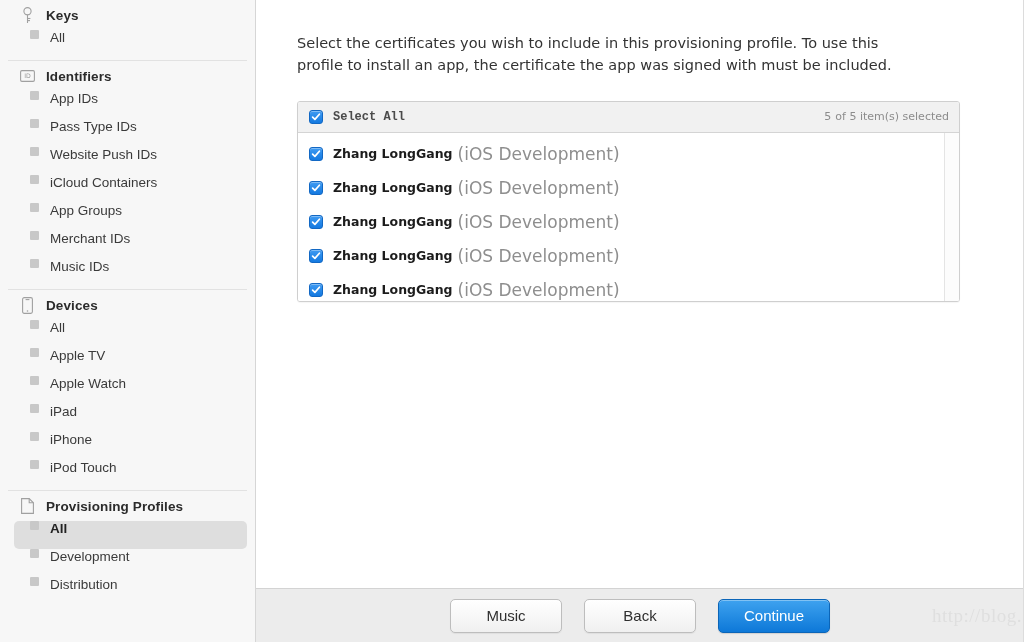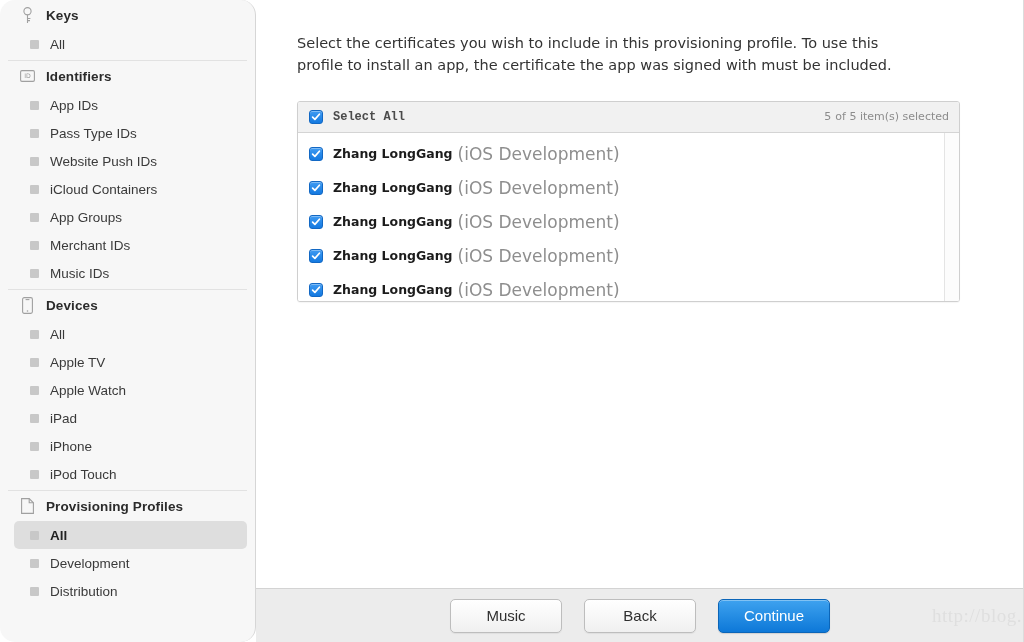--- a/index.html
+++ b/index.html
@@ -19,21 +19,20 @@
   
   .sidebar {
     width: 256px;
     height: 642px;
     background: #f7f7f7;
     border-right: 1px solid #d6d6d6;
     padding: 0 8px;
     overflow: hidden;
     position: relative;
     flex: 0 0 256px;
-    border-radius: 15px;
   }
   .nav-group { padding-bottom: 2px; }
   .nav-group + .nav-group { border-top: 1px solid #e2e2e2; }
 
   .group-head {
     display: flex;
     align-items: center;
     height: 30px;
     padding-left: 12px;
     gap: 11px;
@@ -46,21 +45,20 @@
   }
   .group-head .title {
     font-size: 13.5px;
     font-weight: bold;
     color: #2b2b2b;
     letter-spacing: .1px;
   }
 
   .nav-item {
     display: flex;
-    align-items: center;
     height: 28px;
     margin: 0 0 0 6px;
     padding-left: 16px;
     border-radius: 5px;
     gap: 11px;
     color: #3a3a3a;
     font-size: 13.5px;
   }
   .nav-item .bullet {
     width: 9px; height: 9px;

